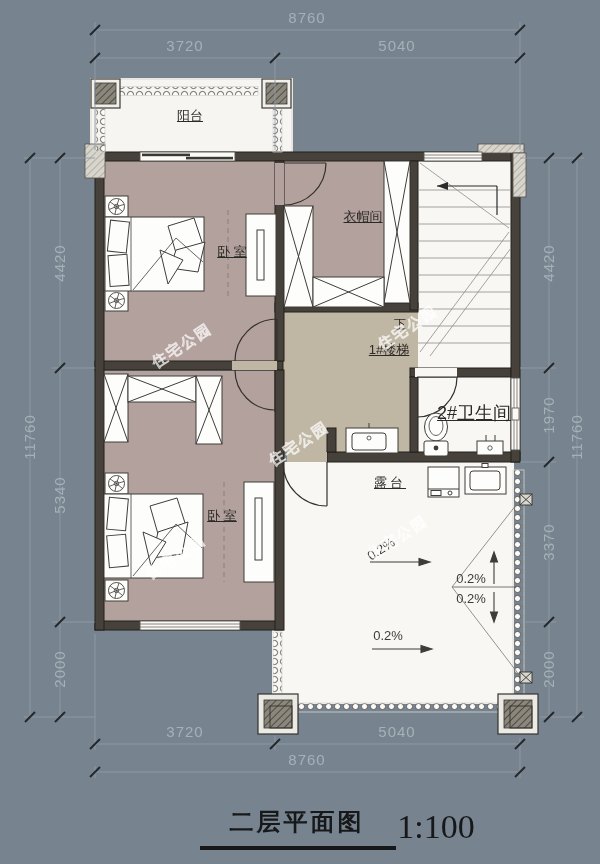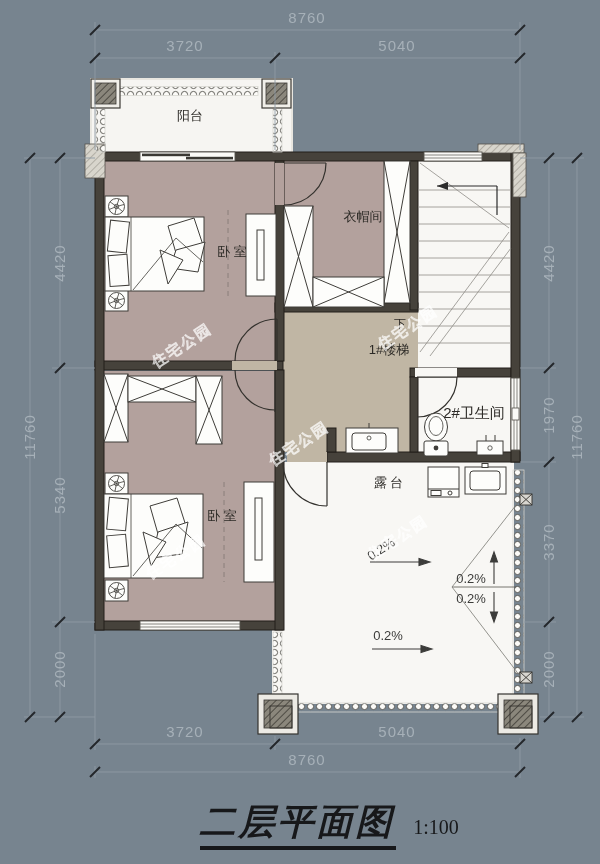--- a/index.html
+++ b/index.html
@@ -1,34 +1,34 @@
 <!DOCTYPE html>
 <html><head>
 <meta charset="utf-8">
 <style>
   html,body{margin:0;padding:0;}
   #canvas{position:relative;width:600px;height:864px;background:#77848f;overflow:hidden;
           font-family:"Liberation Sans",sans-serif;}
   #plansvg{position:absolute;left:0;top:0;}
   .lbl{position:absolute;transform:translate(-50%,-50%);white-space:nowrap;
-       color:#2c2a26;font-size:13px;}
+       color:#2c2a26;font-size:13px;text-decoration:underline;}
   .dim{position:absolute;transform:translate(-50%,-50%);white-space:nowrap;
        color:#a6b0b8;font-size:15px;letter-spacing:1px;}
   .dim.vert{transform:translate(-50%,-50%) rotate(-90deg);}
   .slope{position:absolute;transform:translate(-50%,-50%);white-space:nowrap;
          color:#3c3c3a;font-size:13px;}
   .slope.rot{transform:translate(-50%,-50%) rotate(-33deg);}
   .wm{position:absolute;transform:translate(-50%,-50%) rotate(-33deg);white-space:nowrap;
       font-size:15px;letter-spacing:2px;color:transparent;
       -webkit-text-stroke:1px rgba(255,255,255,0.75);}
   .title-main{position:absolute;transform:translate(-50%,-50%);white-space:nowrap;
-      font-family:"Liberation Serif",serif;font-size:36px;font-weight:bold;color:#17181a;
-      letter-spacing:3px;font-style:italic;}
+      font-family:"Liberation Serif",serif;font-size:24px;font-weight:bold;color:#17181a;
+      letter-spacing:3px;}
   .title-scale{position:absolute;transform:translate(-50%,-50%);white-space:nowrap;
-      font-family:"Liberation Serif",serif;font-size:20px;color:#17181a;}
+      font-family:"Liberation Serif",serif;font-size:34px;color:#17181a;}
   .title-underline{position:absolute;left:200px;top:846px;width:196px;height:4px;background:#17181a;}
 </style>
 </head>
 <body>
 
 <div id="canvas">
 
 <svg id="plansvg" width="600" height="864" viewBox="0 0 600 864">
   <defs>
     <pattern id="rail" width="9" height="9" patternUnits="userSpaceOnUse">
@@ -382,21 +382,21 @@
     <line x1="572" y1="163" x2="582" y2="153"></line>
         <line x1="572" y1="722" x2="582" y2="712"></line>
   </g>
 </svg>
 
 <div class="lbl" style="left:190px;top:116px;">阳台</div>
 <div class="lbl" style="left:232px;top:252px;">卧 室</div>
 <div class="lbl" style="left:347px;top:217px;margin-left:16px;">衣帽间</div>
 <div class="lbl" style="left:400px;top:324px;font-size:12px;">下</div>
 <div class="lbl" style="left:389px;top:350px;font-size:13px;">1#楼梯</div>
-<div class="lbl" style="left:474px;top:413px;font-size:15px;">2#卫生间</div>
+<div class="lbl" style="left:474px;top:413px;font-size:18px;">2#卫生间</div>
 <div class="lbl" style="left:222px;top:516px;">卧 室</div>
 <div class="lbl" style="left:390px;top:483px;letter-spacing:3px;">露台</div>
 
 <div class="slope rot" style="left:381px;top:549px;">0.2%</div>
 <div class="slope" style="left:471px;top:578px;">0.2%</div>
 <div class="slope" style="left:471px;top:598px;">0.2%</div>
 <div class="slope" style="left:388px;top:635px;">0.2%</div>
 
 <div class="wm" style="left:182px;top:346px;">住宅公园</div>
 <div class="wm" style="left:408px;top:328px;">住宅公园</div>

